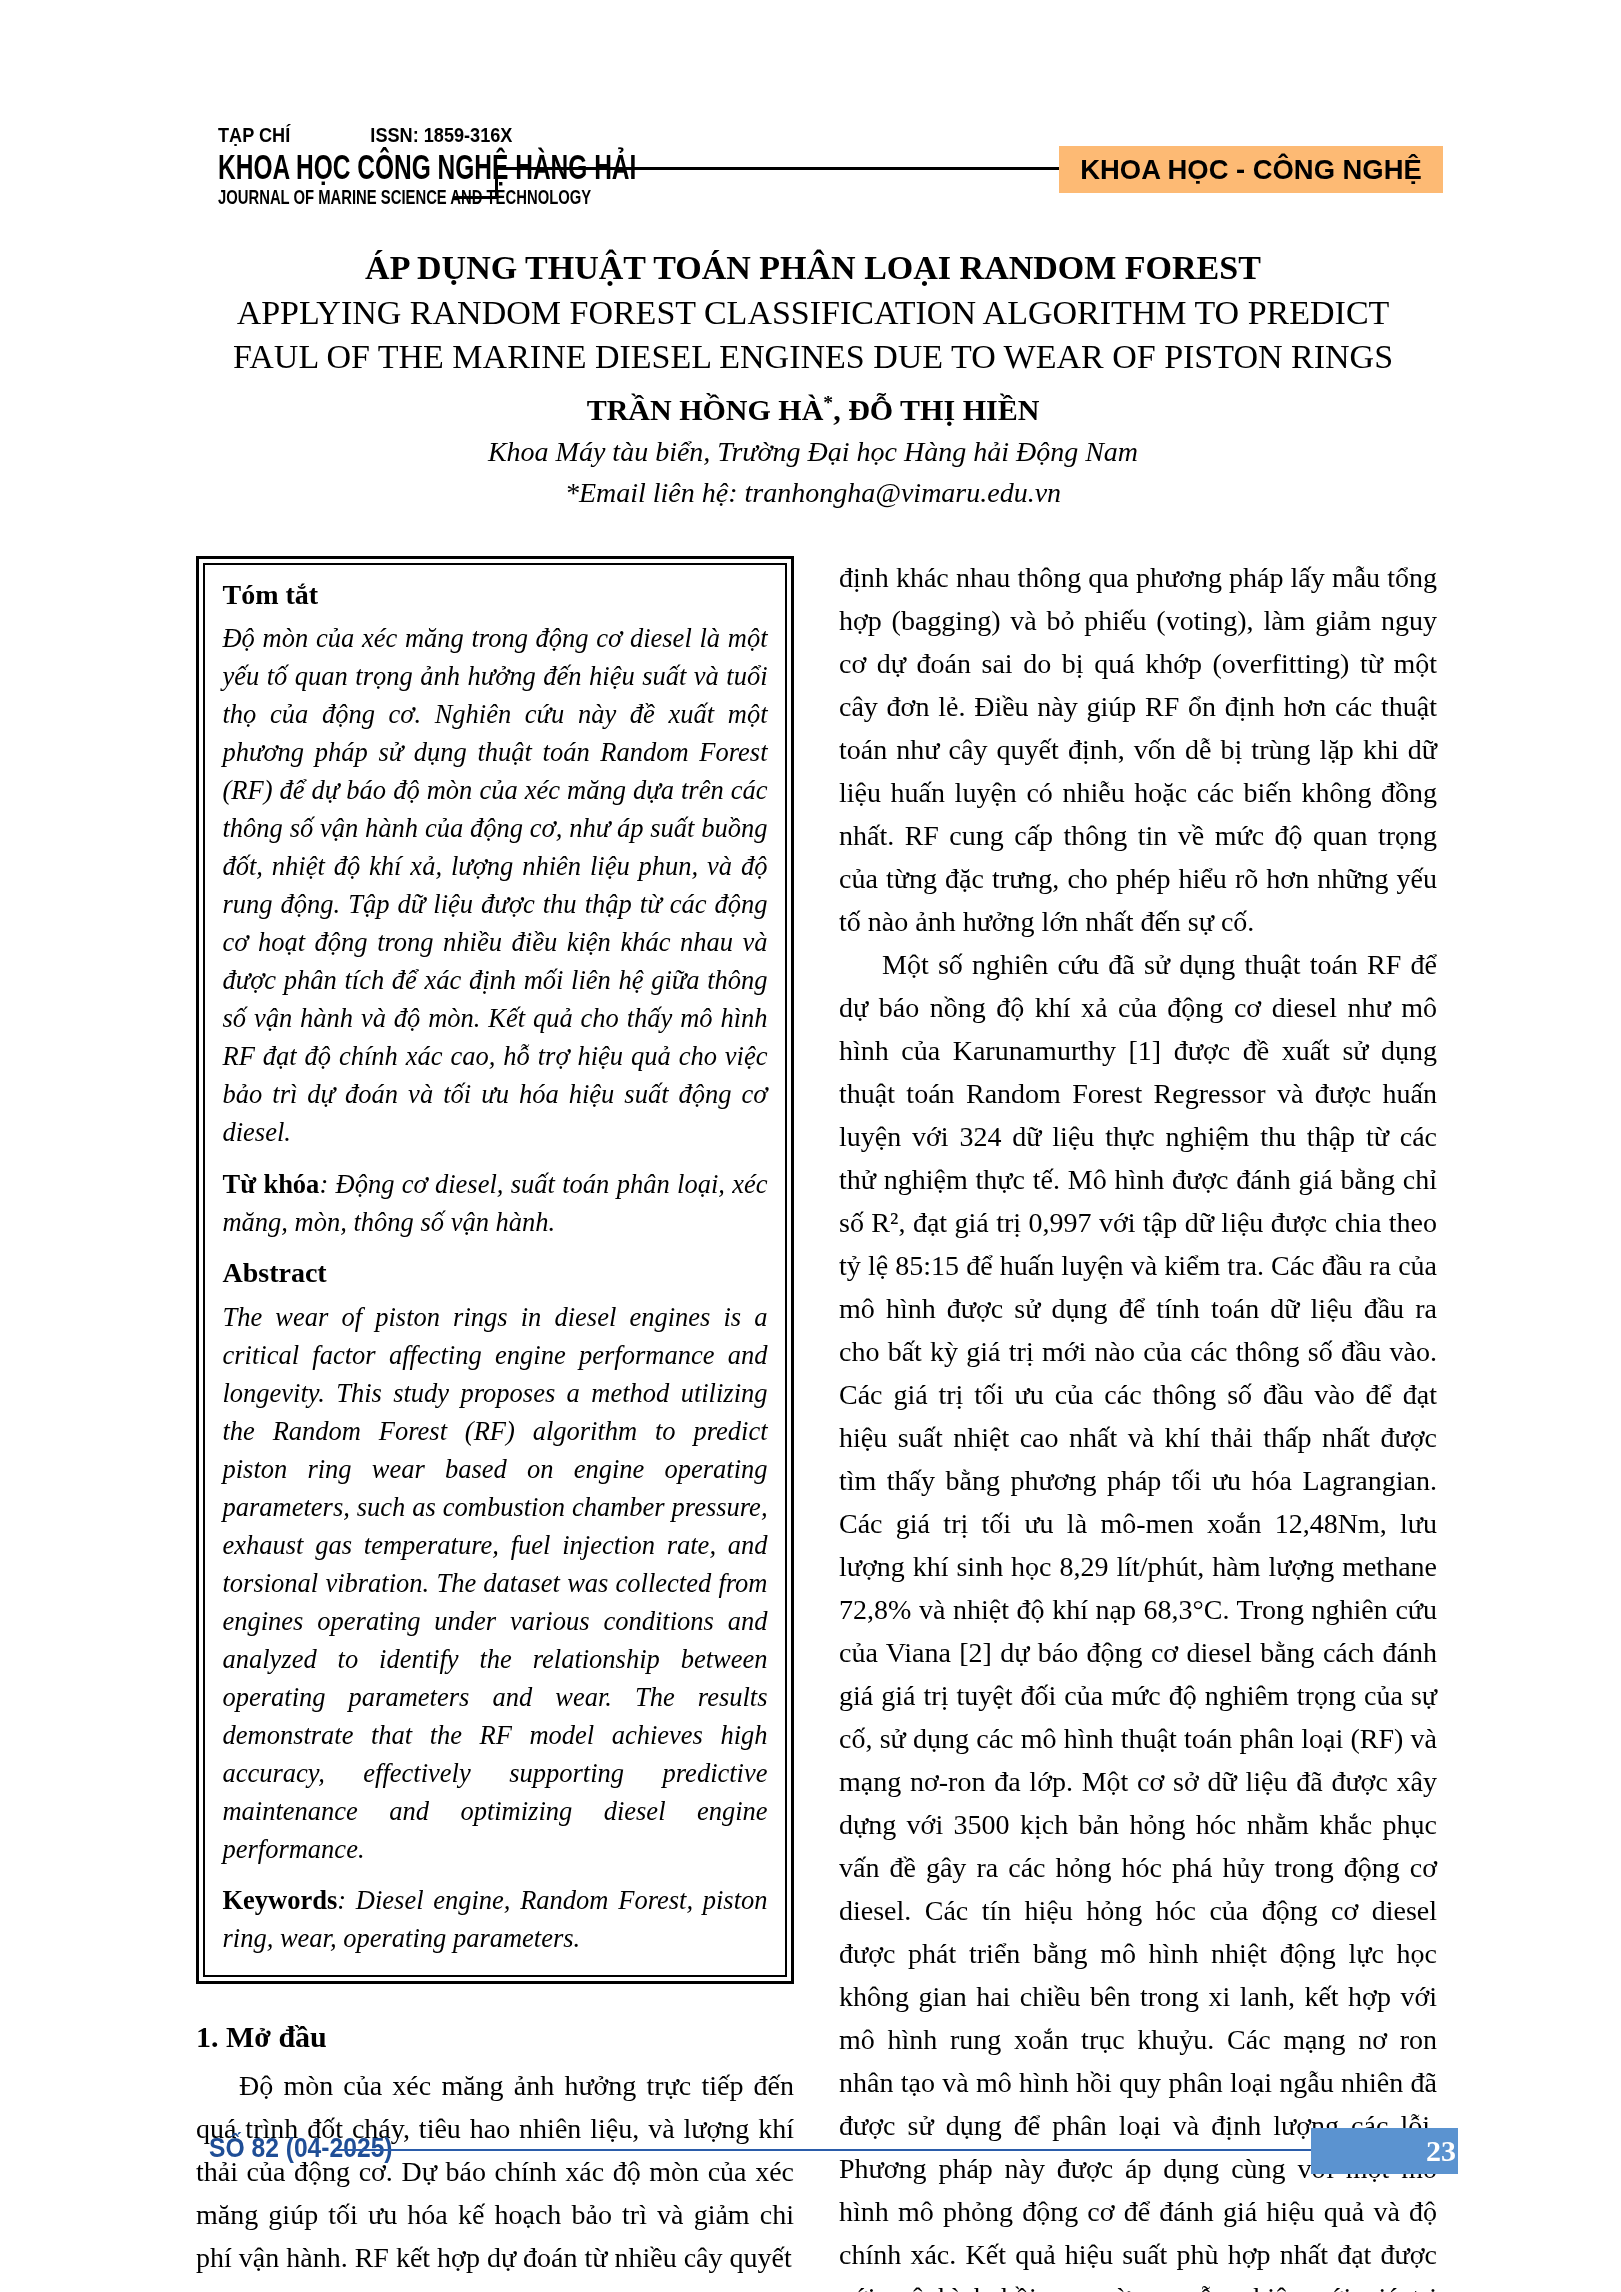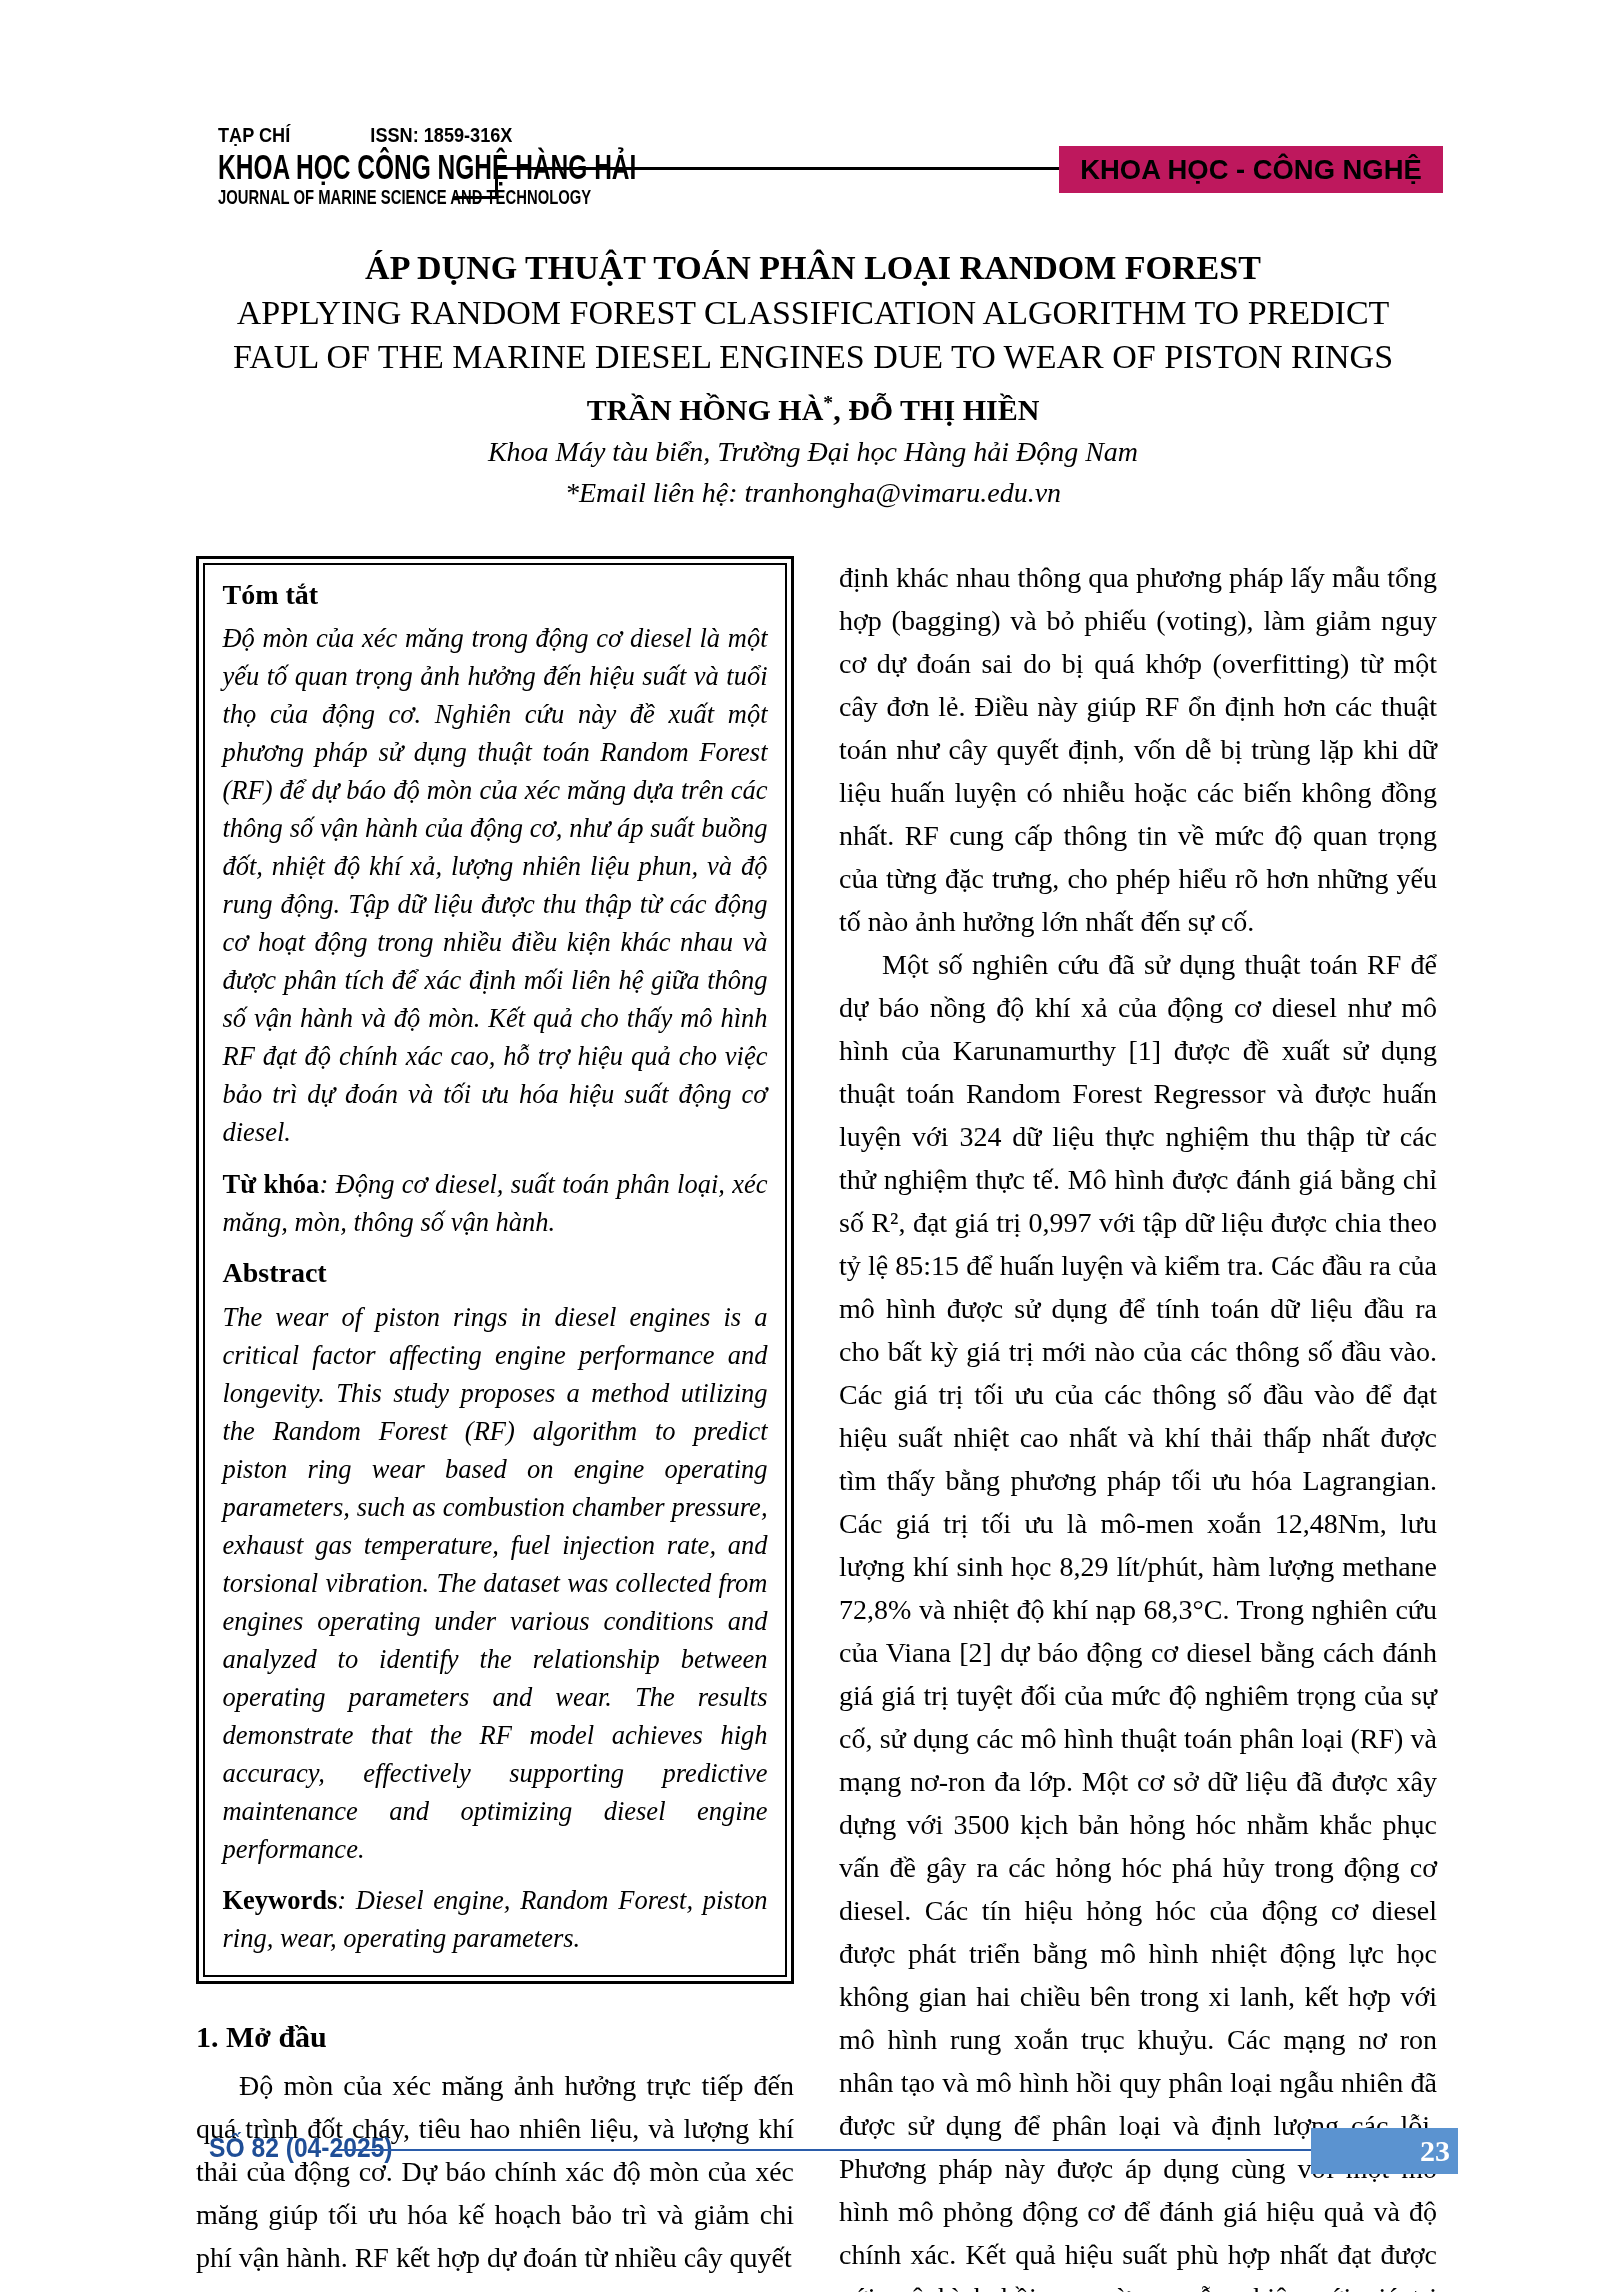--- a/index.html
+++ b/index.html
@@ -60,41 +60,41 @@
   .col-right .p2{margin-top:0;}
   
   .footer-issue{
     position:absolute;left:209px;top:2132px;
     font-family:"Liberation Sans", sans-serif;font-weight:bold;font-size:28px;
     color:#1f4e96;transform:scaleX(.88);transform-origin:left center;white-space:nowrap;
   }
   .footer-line{position:absolute;left:335px;top:2149px;width:976px;height:2px;background:#2a5caa;}
   .page-box{
     position:absolute;left:1311px;top:2128px;width:147px;height:46px;
-    display:flex;align-items:center;justify-content:flex-end;padding-right:8px;box-sizing:border-box;
+    display:flex;align-items:center;justify-content:flex-end;padding-right:2px;box-sizing:border-box;
     color:#ffffff;font-weight:bold;font-size:30px;font-family:"Liberation Serif", serif;
   }
 </style>
 </head>
 <body>
 
 <div class="logo">
   <div class="logo-row1">
     <span class="logo-tapchi">TẠP CHÍ</span>
     <span class="logo-issn">ISSN: 1859-316X</span>
   </div>
   <div class="logo-main">KHOA HỌC CÔNG NGHỆ HÀNG HẢI</div>
   <div class="logo-sub">JOURNAL OF MARINE SCIENCE AND TECHNOLOGY</div>
 </div>
 
 <div class="conn conn-a"></div>
 <div class="conn conn-b"></div>
 <div class="conn conn-c"></div>
 
-<div class="badge" id="section-badge" style="background: #be185d;">KHOA HỌC - CÔNG NGHỆ</div>
+<div class="badge" id="section-badge" style="background: #fdba74;">KHOA HỌC - CÔNG NGHỆ</div>
 
 <div class="title-block">
   <div class="t-vi">ÁP DỤNG THUẬT TOÁN PHÂN LOẠI RANDOM FOREST</div>
   <div class="t-en">APPLYING RANDOM FOREST CLASSIFICATION ALGORITHM TO PREDICT</div>
   <div class="t-en">FAUL OF THE MARINE DIESEL ENGINES DUE TO WEAR OF PISTON RINGS</div>
   <div class="t-authors"><span>TRẦN HỒNG HÀ</span><sup>*</sup><span>, ĐỖ THỊ HIỀN</span></div>
   <div class="t-affil">Khoa Máy tàu biển, Trường Đại học Hàng hải Động Nam</div>
   <div class="t-email">*Email liên hệ: tranhongha@vimaru.edu.vn</div>
 </div>
 

